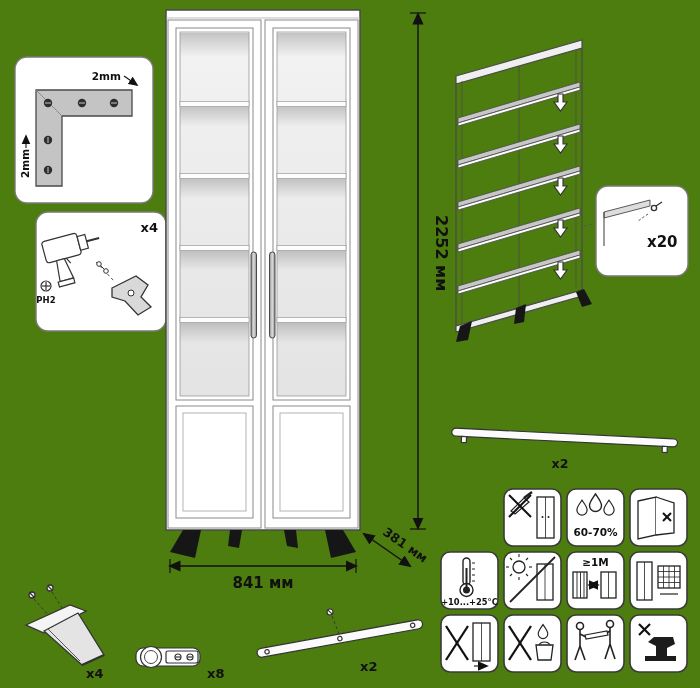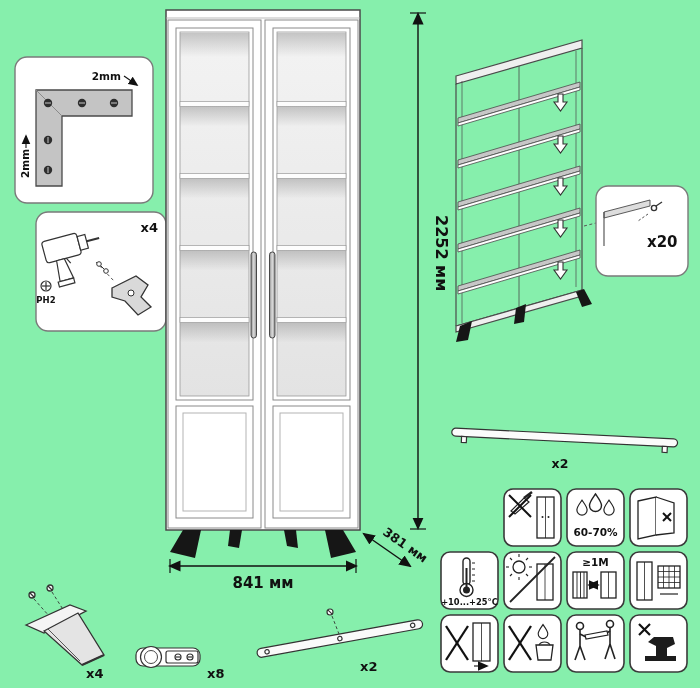--- a/index.html
+++ b/index.html
@@ -1,16 +1,16 @@
 <!DOCTYPE html>
 <html><head>
 <meta charset="utf-8">
 <style>
   html,body{margin:0;padding:0;background:#fff;}
-  #stage{position:relative;width:700px;height:688px;background:#86efac;overflow:hidden;}
+  #stage{position:relative;width:700px;height:688px;background:#4d7c0f;overflow:hidden;}
   svg{font-family:"DejaVu Sans", sans-serif;}
   text{fill:#111;}
 </style>
 </head>
 <body>
 
 <div id="stage">
 <svg width="700" height="688" viewBox="0 0 700 688" xmlns="http://www.w3.org/2000/svg">
   <defs>
     <marker id="arrB" markerWidth="9" markerHeight="9" refX="7.5" refY="4" orient="auto-start-reverse" viewBox="0 0 9 8">

